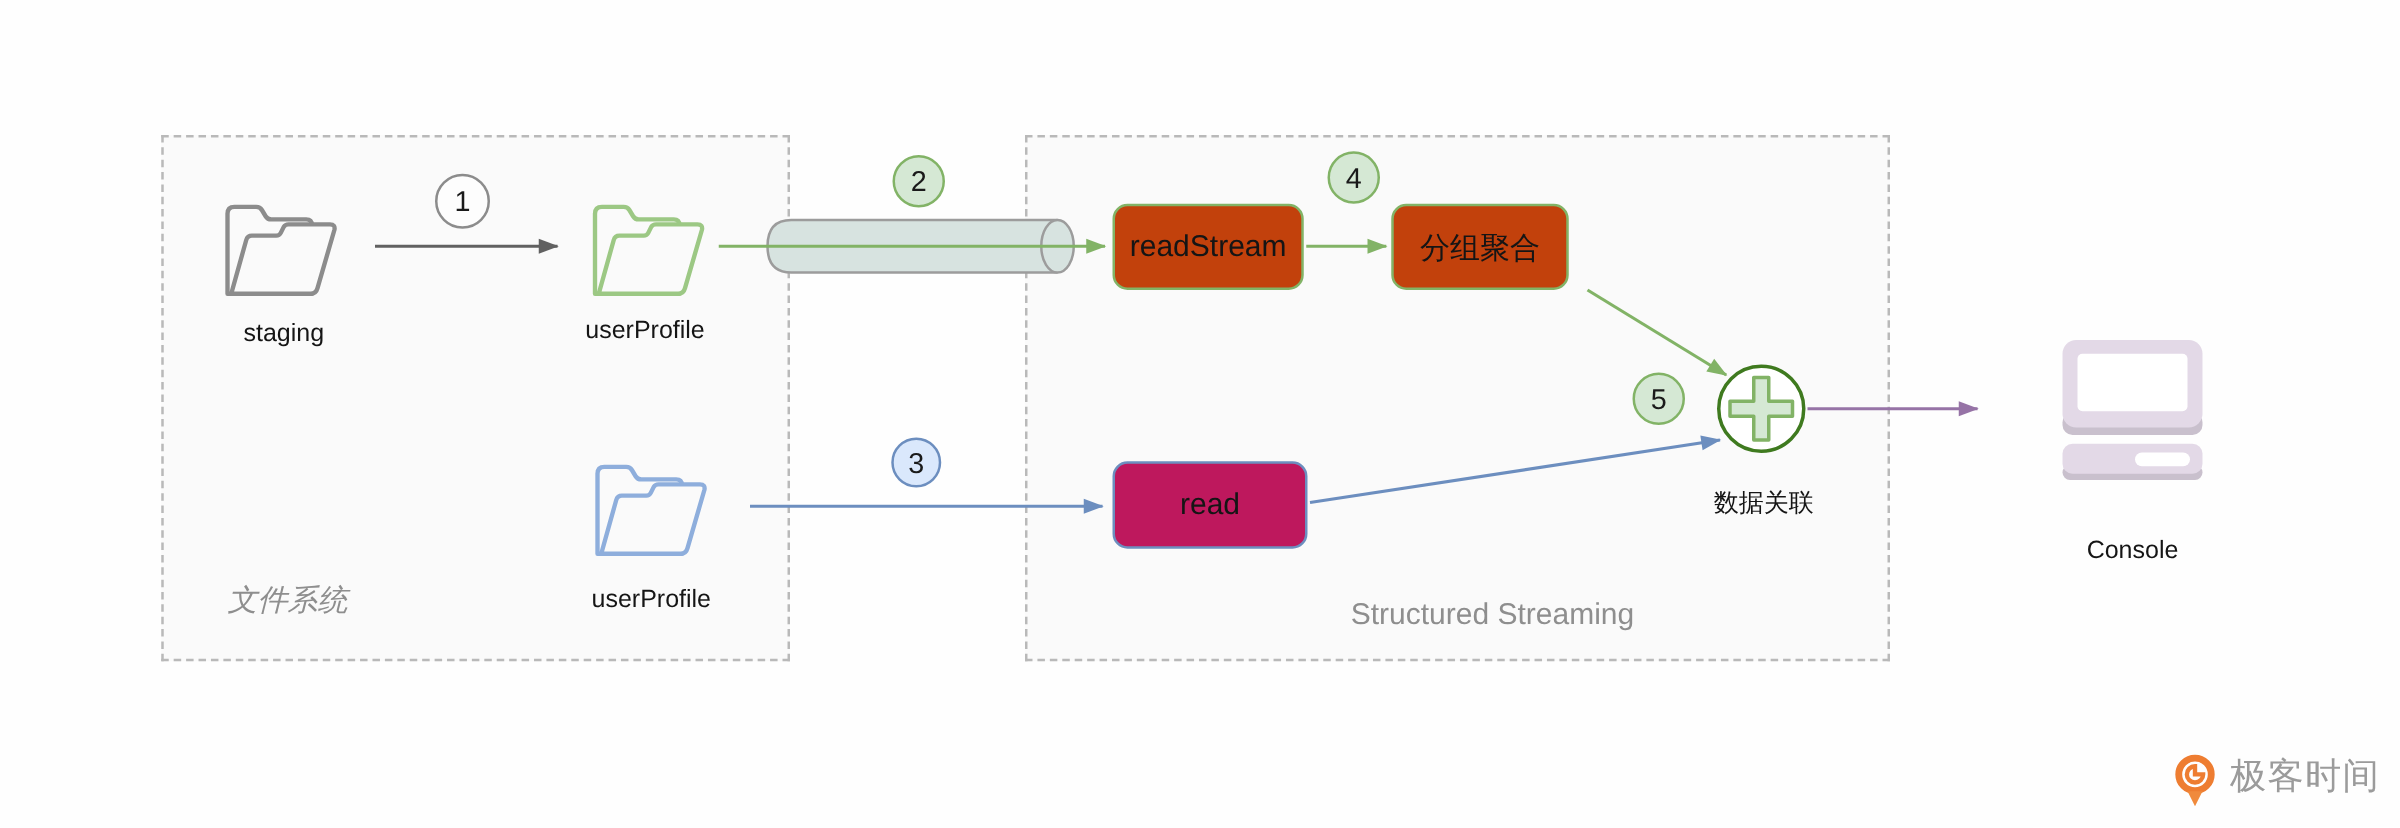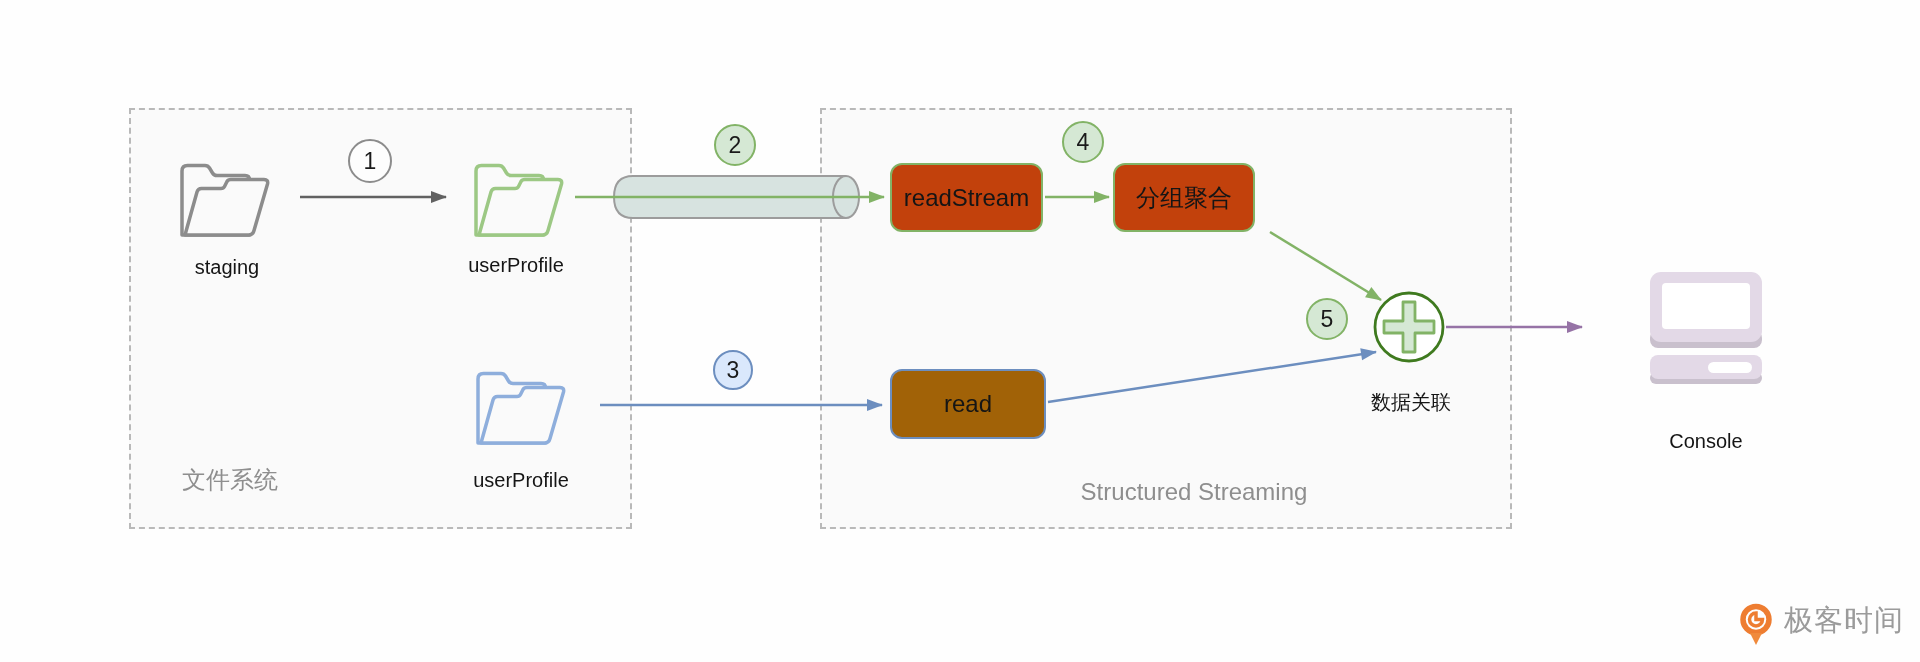--- a/index.html
+++ b/index.html
@@ -13,21 +13,21 @@
   .abs{position:absolute;}
   .ctr{transform:translate(-50%,-50%);white-space:nowrap;}
   .node-label{font-size:20px;color:#151515;}
   .muted-label{font-size:24px;color:#8e8e8e;}
   .flow-box{
     position:absolute;box-sizing:border-box;border-radius:12px;border:2px solid;
     display:flex;align-items:center;justify-content:center;
     font-size:24px;color:#151515;
   }
   .flow-box.green{background:#c2410c;border-color:#82b366;}
-  .flow-box.blue{background:#a16207;border-color:#6c8ebf;}
+  .flow-box.blue{background:#be185d;border-color:#6c8ebf;}
   .step-badge{
     position:absolute;box-sizing:border-box;border-radius:50%;border:2px solid;
     display:flex;align-items:center;justify-content:center;
     font-size:23px;color:#1a1a1a;
   }
   .step-badge.gray{background:#fdfdfd;border-color:#8c8c8c;}
   .step-badge.green{background:#d5e8d4;border-color:#82b366;}
   .step-badge.blue{background:#dae8fc;border-color:#6c8ebf;}
   .logo-text{font-size:29px;color:#9b9b9b;letter-spacing:1px;}
   svg{display:block;}
@@ -118,21 +118,21 @@
   <div class="step-badge green" style="left:1062px;top:121px;width:42px;height:42px;">
     <span>4</span>
   </div>
   <div class="step-badge green" style="left:1306px;top:298px;width:42px;height:42px;">
     <span>5</span>
   </div>
 
   <div class="abs ctr node-label" style="left:227px;top:267px;">staging</div>
   <div class="abs ctr node-label" style="left:516px;top:265px;">userProfile</div>
   <div class="abs ctr node-label" style="left:521px;top:480px;">userProfile</div>
-  <div class="abs ctr muted-label" style="left:230px;top:480px;">文件系统</div>
+  <div class="abs ctr muted-label" style="left:230px;top:480px;font-style:italic;">文件系统</div>
   <div class="abs ctr muted-label" style="left:1194px;top:492px;">Structured Streaming</div>
   <div class="abs ctr node-label" style="left:1411px;top:402px;text-align:right;">数据关联</div>
   <div class="abs ctr node-label" style="left:1706px;top:441px;">Console</div>
 
   <svg class="abs" style="left:1737px;top:602px;" width="38" height="46" viewBox="0 0 38 46">
     <circle cx="19" cy="17.5" r="13" fill="none" stroke="#ee7d31" stroke-width="5.5"></circle>
     <path d="M19,11 A6.5,6.5 0 1 0 25.5,17.5 L19,17.5 Z" fill="none" stroke="#ee7d31" stroke-width="3.5"></path>
     <path d="M13,31 L25,31 L19,43 Z" fill="#f08a3c"></path>
   </svg>
   <div class="abs logo-text" style="left:1784px;top:621px;transform:translateY(-50%);white-space:nowrap;">极客时间</div>

